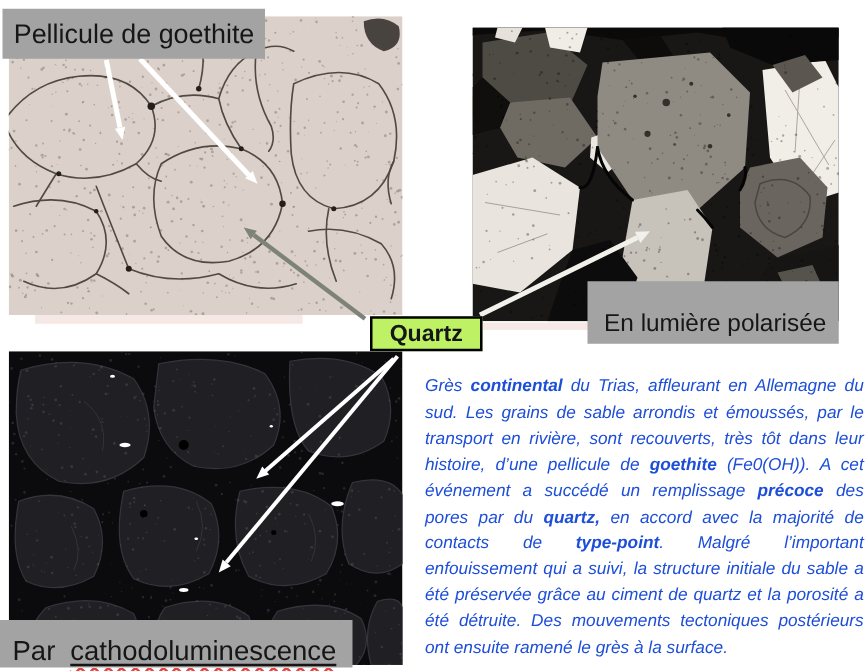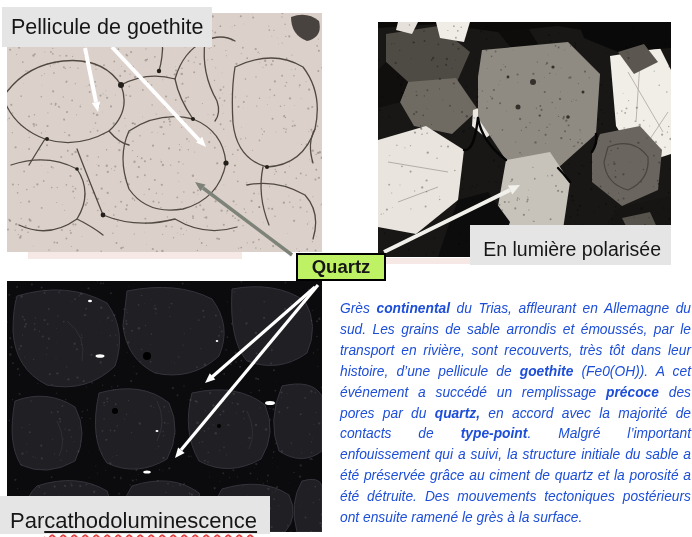--- a/index.html
+++ b/index.html
@@ -6,26 +6,26 @@
   .stage{position:relative;width:692px;height:537px;background:#ffffff;
          font-family:"Liberation Sans",sans-serif;overflow:hidden;color:#161616;}
   .photo{position:absolute;margin:0;padding:0;}
   .photo svg{display:block;width:100%;height:100%;}
   .fig1{left:7px;top:13px;width:315px;height:239px;}
   .fig2{left:378px;top:22px;width:293px;height:235px;}
   .fig3{left:7px;top:281px;width:315px;height:251px;}
   .strip{position:absolute;background:#f6e8e5;}
   .strip1{left:28px;top:252px;width:214px;height:7px;}
   .strip2{left:378px;top:258px;width:293px;height:6px;}
-  .label{position:absolute;background:#e5e5e5;display:flex;align-items:center;white-space:nowrap;}
+  .label{position:absolute;background:#a3a3a3;display:flex;align-items:center;white-space:nowrap;}
   .goethite{left:2px;top:7px;height:40px;font-size:21.5px;padding:0 9px;}
   .nonpolar{left:0;top:221px;height:31px;font-size:20px;padding:0 13px 0 10px;}
-  .polar{right:21px;top:225px;height:32px;font-size:19.5px;padding:8px 10px 0 13px;}
+  .polar{right:21px;top:225px;height:32px;font-size:19.5px;padding:18px 10px 0 13px;}
   .cathodo{left:0;top:496px;height:38px;font-size:22px;padding:0 13px 0 10px;align-items:flex-end;}
-  .cl-outer{text-decoration:underline wavy #e84343;text-decoration-thickness:2px;text-underline-offset:6px;}
+  .cl-outer{text-decoration:underline wavy #e84343;text-decoration-thickness:2px;text-underline-offset:6px;margin-left:12px;}
   .cl-inner{text-decoration:underline solid #161616;text-decoration-thickness:1.5px;text-underline-offset:3px;}
   .quartz-box{position:absolute;left:296px;top:253px;width:90px;height:28px;background:#bef264;
               border:2px solid #000;box-sizing:border-box;display:flex;align-items:center;
               justify-content:center;font-size:18.5px;font-weight:bold;}
   .arrows{position:absolute;left:0;top:0;width:692px;height:537px;pointer-events:none;}
   .desc{position:absolute;left:336px;top:295px;width:351px;margin:4px;font-size:13.8px;
         line-height:20.9px;text-align:justify;color:#1d4ed8;font-style:italic;}
   .desc b{font-weight:bold;}
 </style>
 </head>

